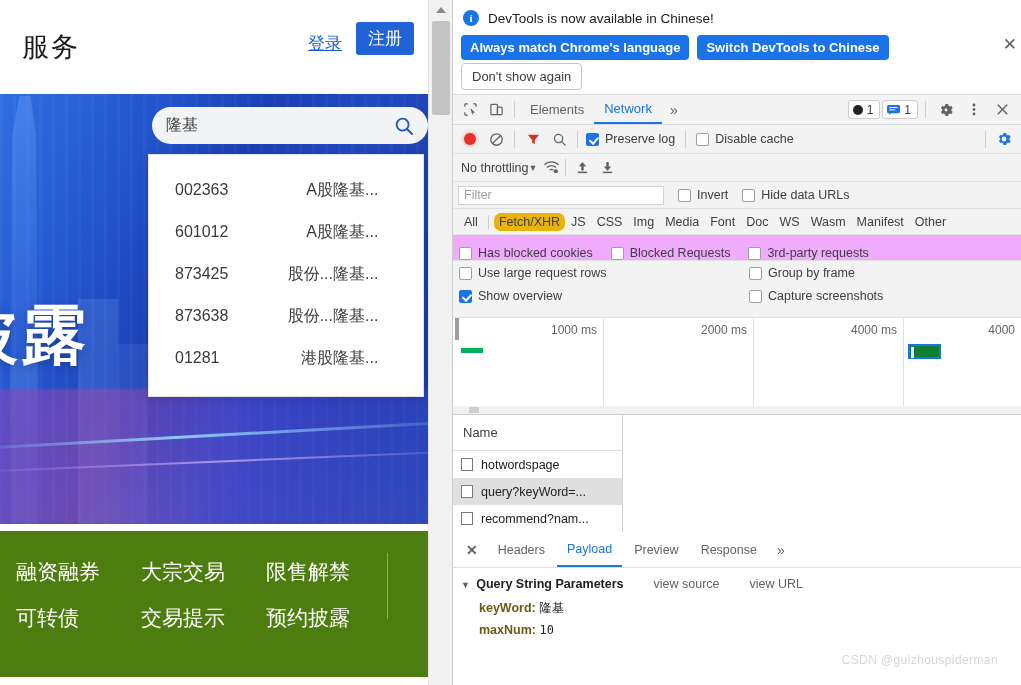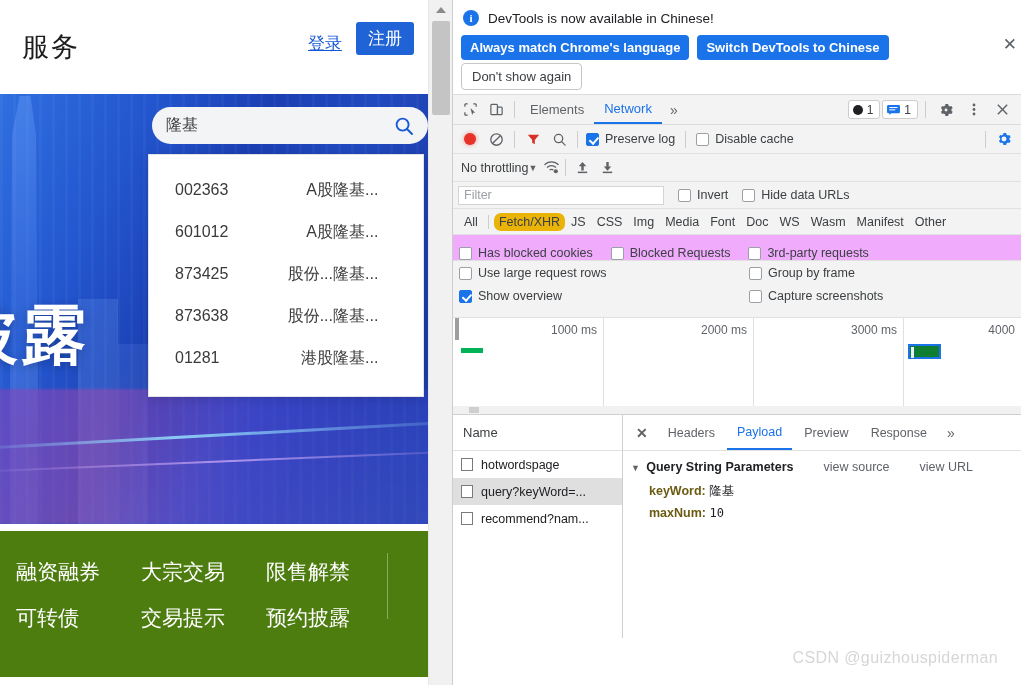--- a/index.html
+++ b/index.html
@@ -285,21 +285,21 @@
     content: ""; position: absolute; left: 1px; top: 1px; width: 3px; height: 11px;
     background: #e8f0ff;
   }
   .ov-bottom {
     position: absolute; left: 0; bottom: 0; width: 569px; height: 8px; background: #f1f1f1;
   }
   .ov-bottom-thumb {
     position: absolute; left: 16px; bottom: 1px; width: 10px; height: 6px; background: #cfcfcf;
   }
 
-  .lower { display: flex; height: 223px; }
+  .lower { display: flex; height: 223px; flex-direction: column; }
   .req-list { width: 170px; border-right: 1px solid #d0d0d0; background: #fff; }
   .req-head {
     height: 36px; display: flex; align-items: center; padding-left: 10px;
     font-size: 13px; color: #3c4043; border-bottom: 1px solid #e0e0e0; background: #fff;
   }
   .req-row {
     height: 27px; display: flex; align-items: center; gap: 8px; padding-left: 8px;
     font-size: 12.5px; color: #202124; cursor: pointer;
   }
   .req-row.sel { background: #dfdfdf; }
@@ -326,21 +326,21 @@
   .tri { font-size: 9px; color: #5f6368; margin-right: 3px; }
   .sect-title { font-size: 12.5px; font-weight: 700; color: #202124; }
   .view-link { font-size: 12.5px; color: #5f6368; cursor: pointer; }
   .param-row { padding: 3px 0 3px 26px; font-size: 12.5px; }
   .pname { font-weight: 700; color: #6b5b12; }
   .pval { color: #202124; font-family: "DejaVu Sans Mono", monospace; font-size: 12px; }
   .pval-cn { color: #202124; }
 
   .watermark {
     position: absolute; right: 23px; bottom: 18px;
-    font-size: 16px; color: #d6d6d6; letter-spacing: .4px;
+    font-size: 12px; color: #d6d6d6; letter-spacing: .4px;
   }
 
   svg { display: block; }
 </style>
 </head>
 <body>
 
 <div id="root">
 
   <div id="page">
@@ -637,21 +637,21 @@
       </div>
     </div>
 
     <div class="overview">
       <div class="ov-handle-l"></div>
       <div class="ov-grid" style="left:150px"></div>
       <div class="ov-grid" style="left:300px"></div>
       <div class="ov-grid" style="left:450px"></div>
       <span class="ov-lbl" style="left:60px;width:84px">1000 ms</span>
       <span class="ov-lbl" style="left:210px;width:84px">2000 ms</span>
-      <span class="ov-lbl" style="left:360px;width:84px">3000 ms</span>
+      <span class="ov-lbl" style="left:360px;width:84px">4000 ms</span>
       <span class="ov-lbl" style="left:510px;width:52px">4000</span>
       <div class="ov-bar-green"></div>
       <div class="ov-sel"></div>
       <div class="ov-bottom">
         <div class="ov-bottom-thumb"></div>
       </div>
     </div>
 
     <div class="lower">
       <div class="req-list">

